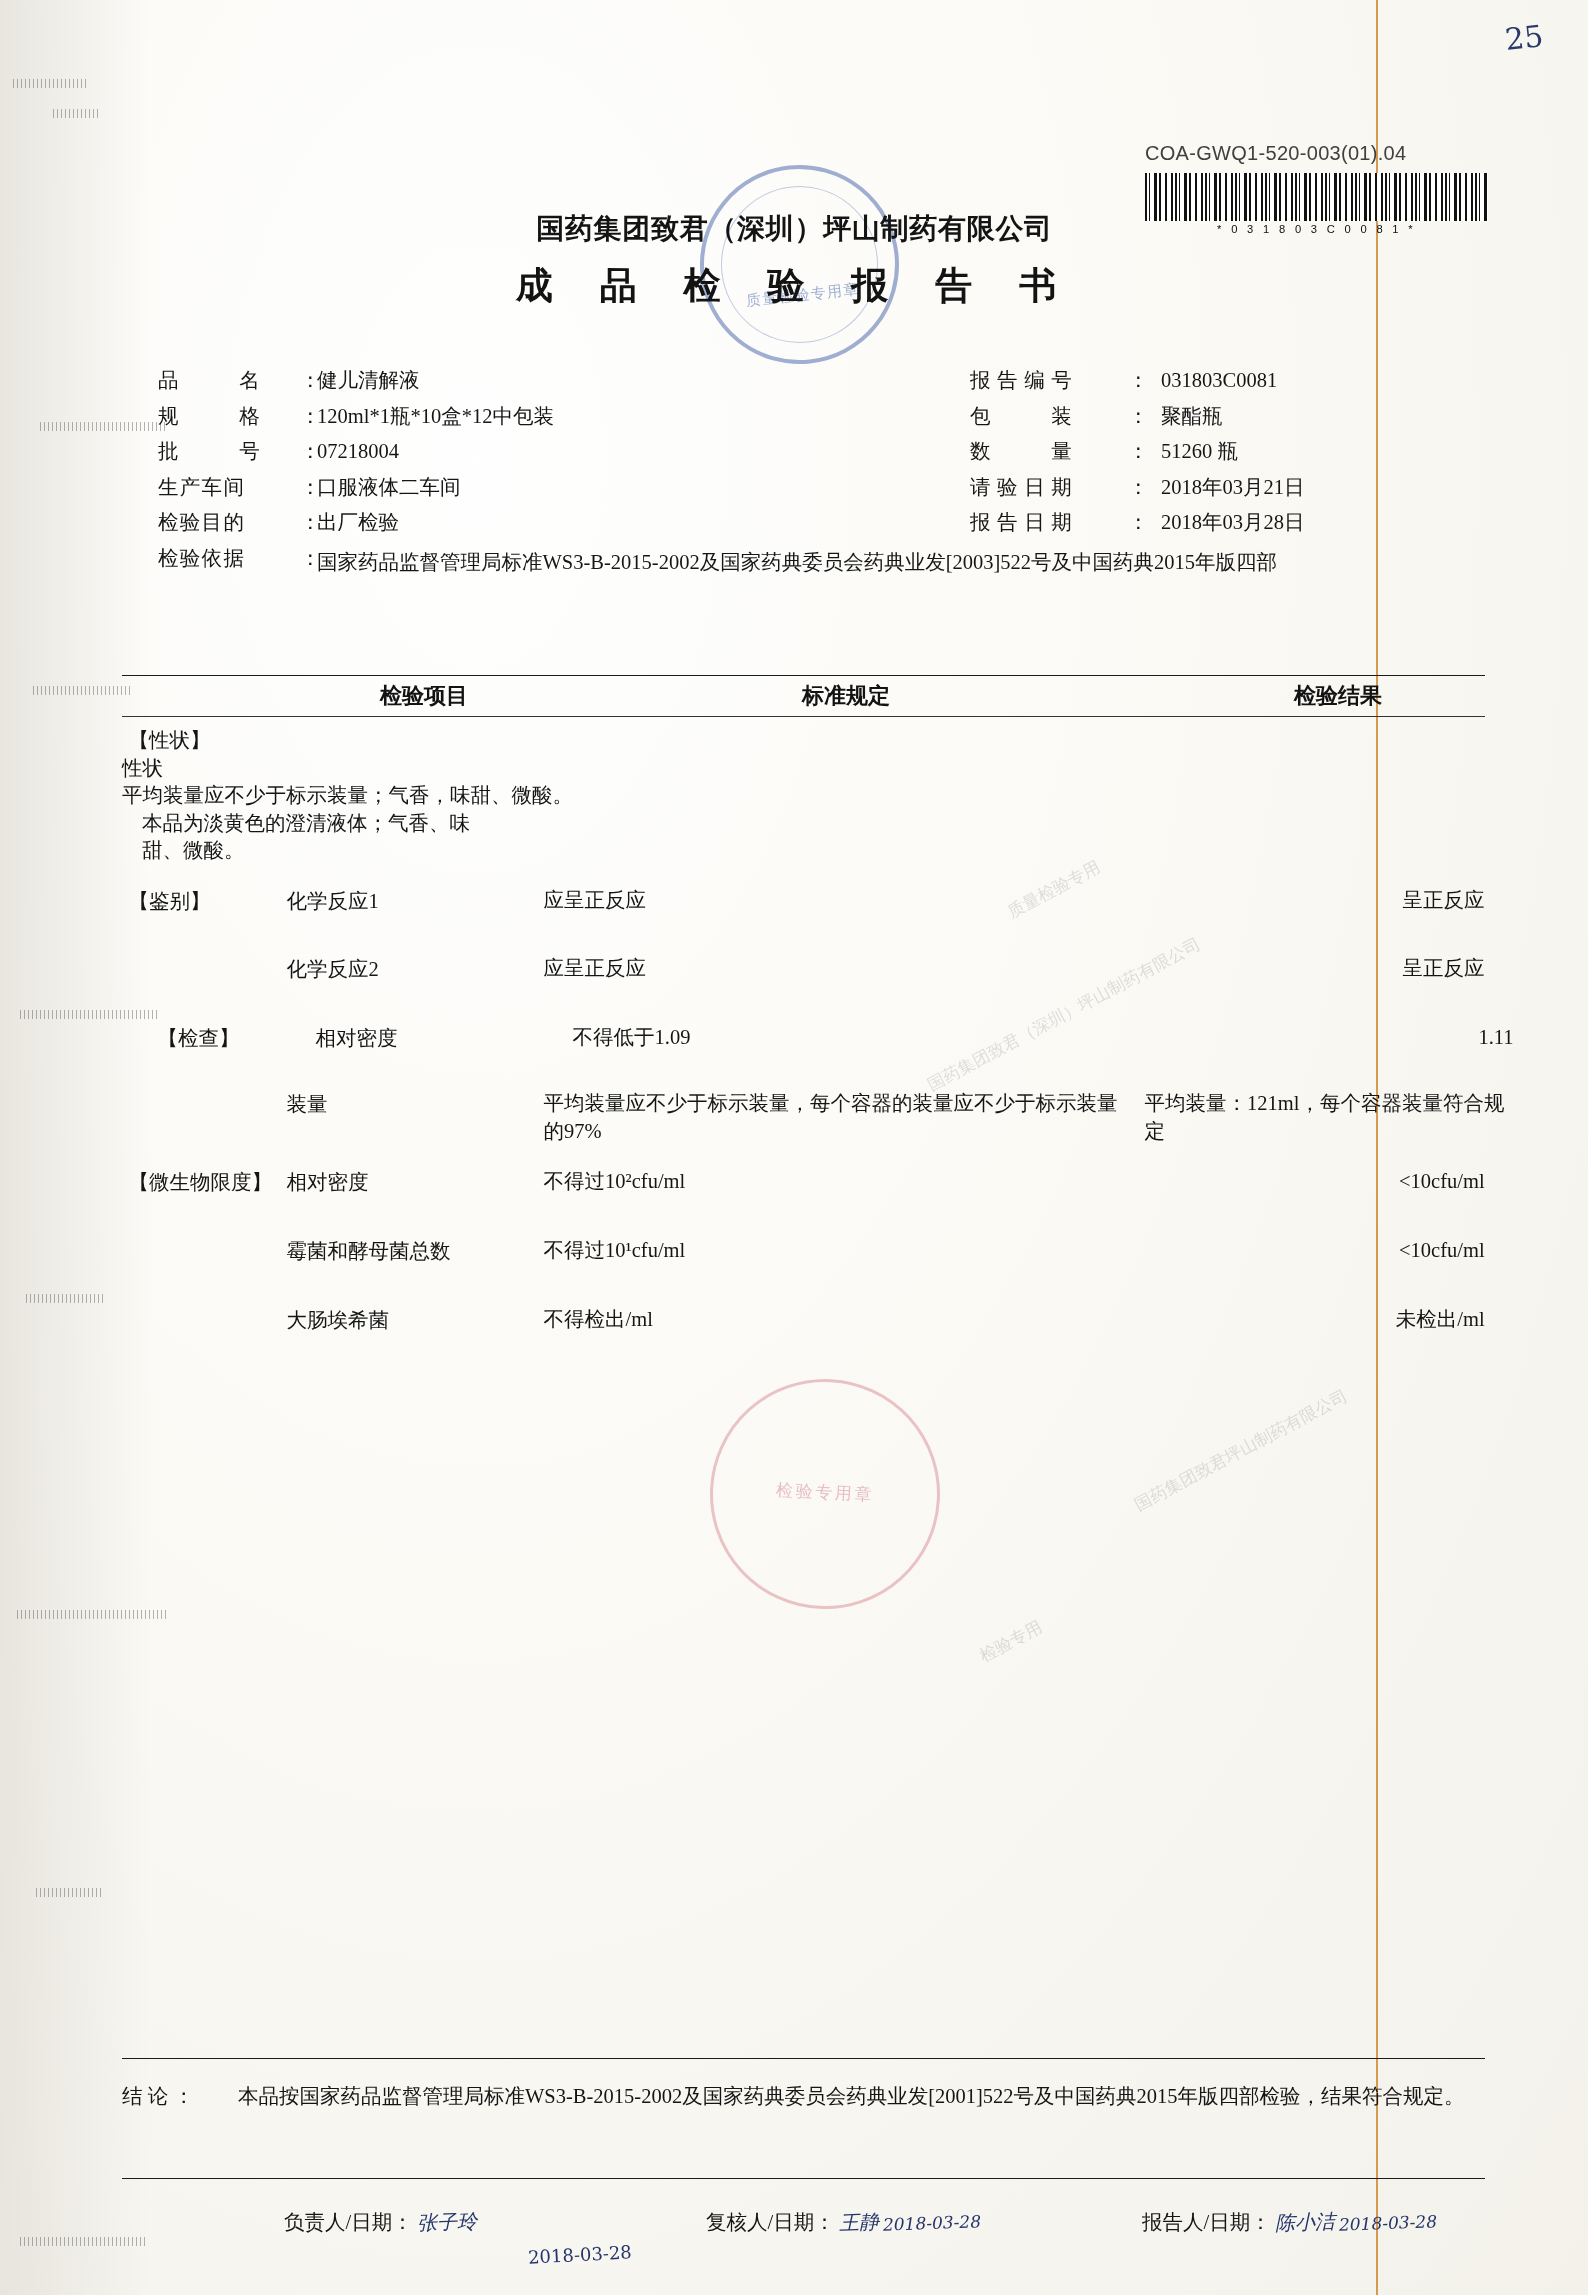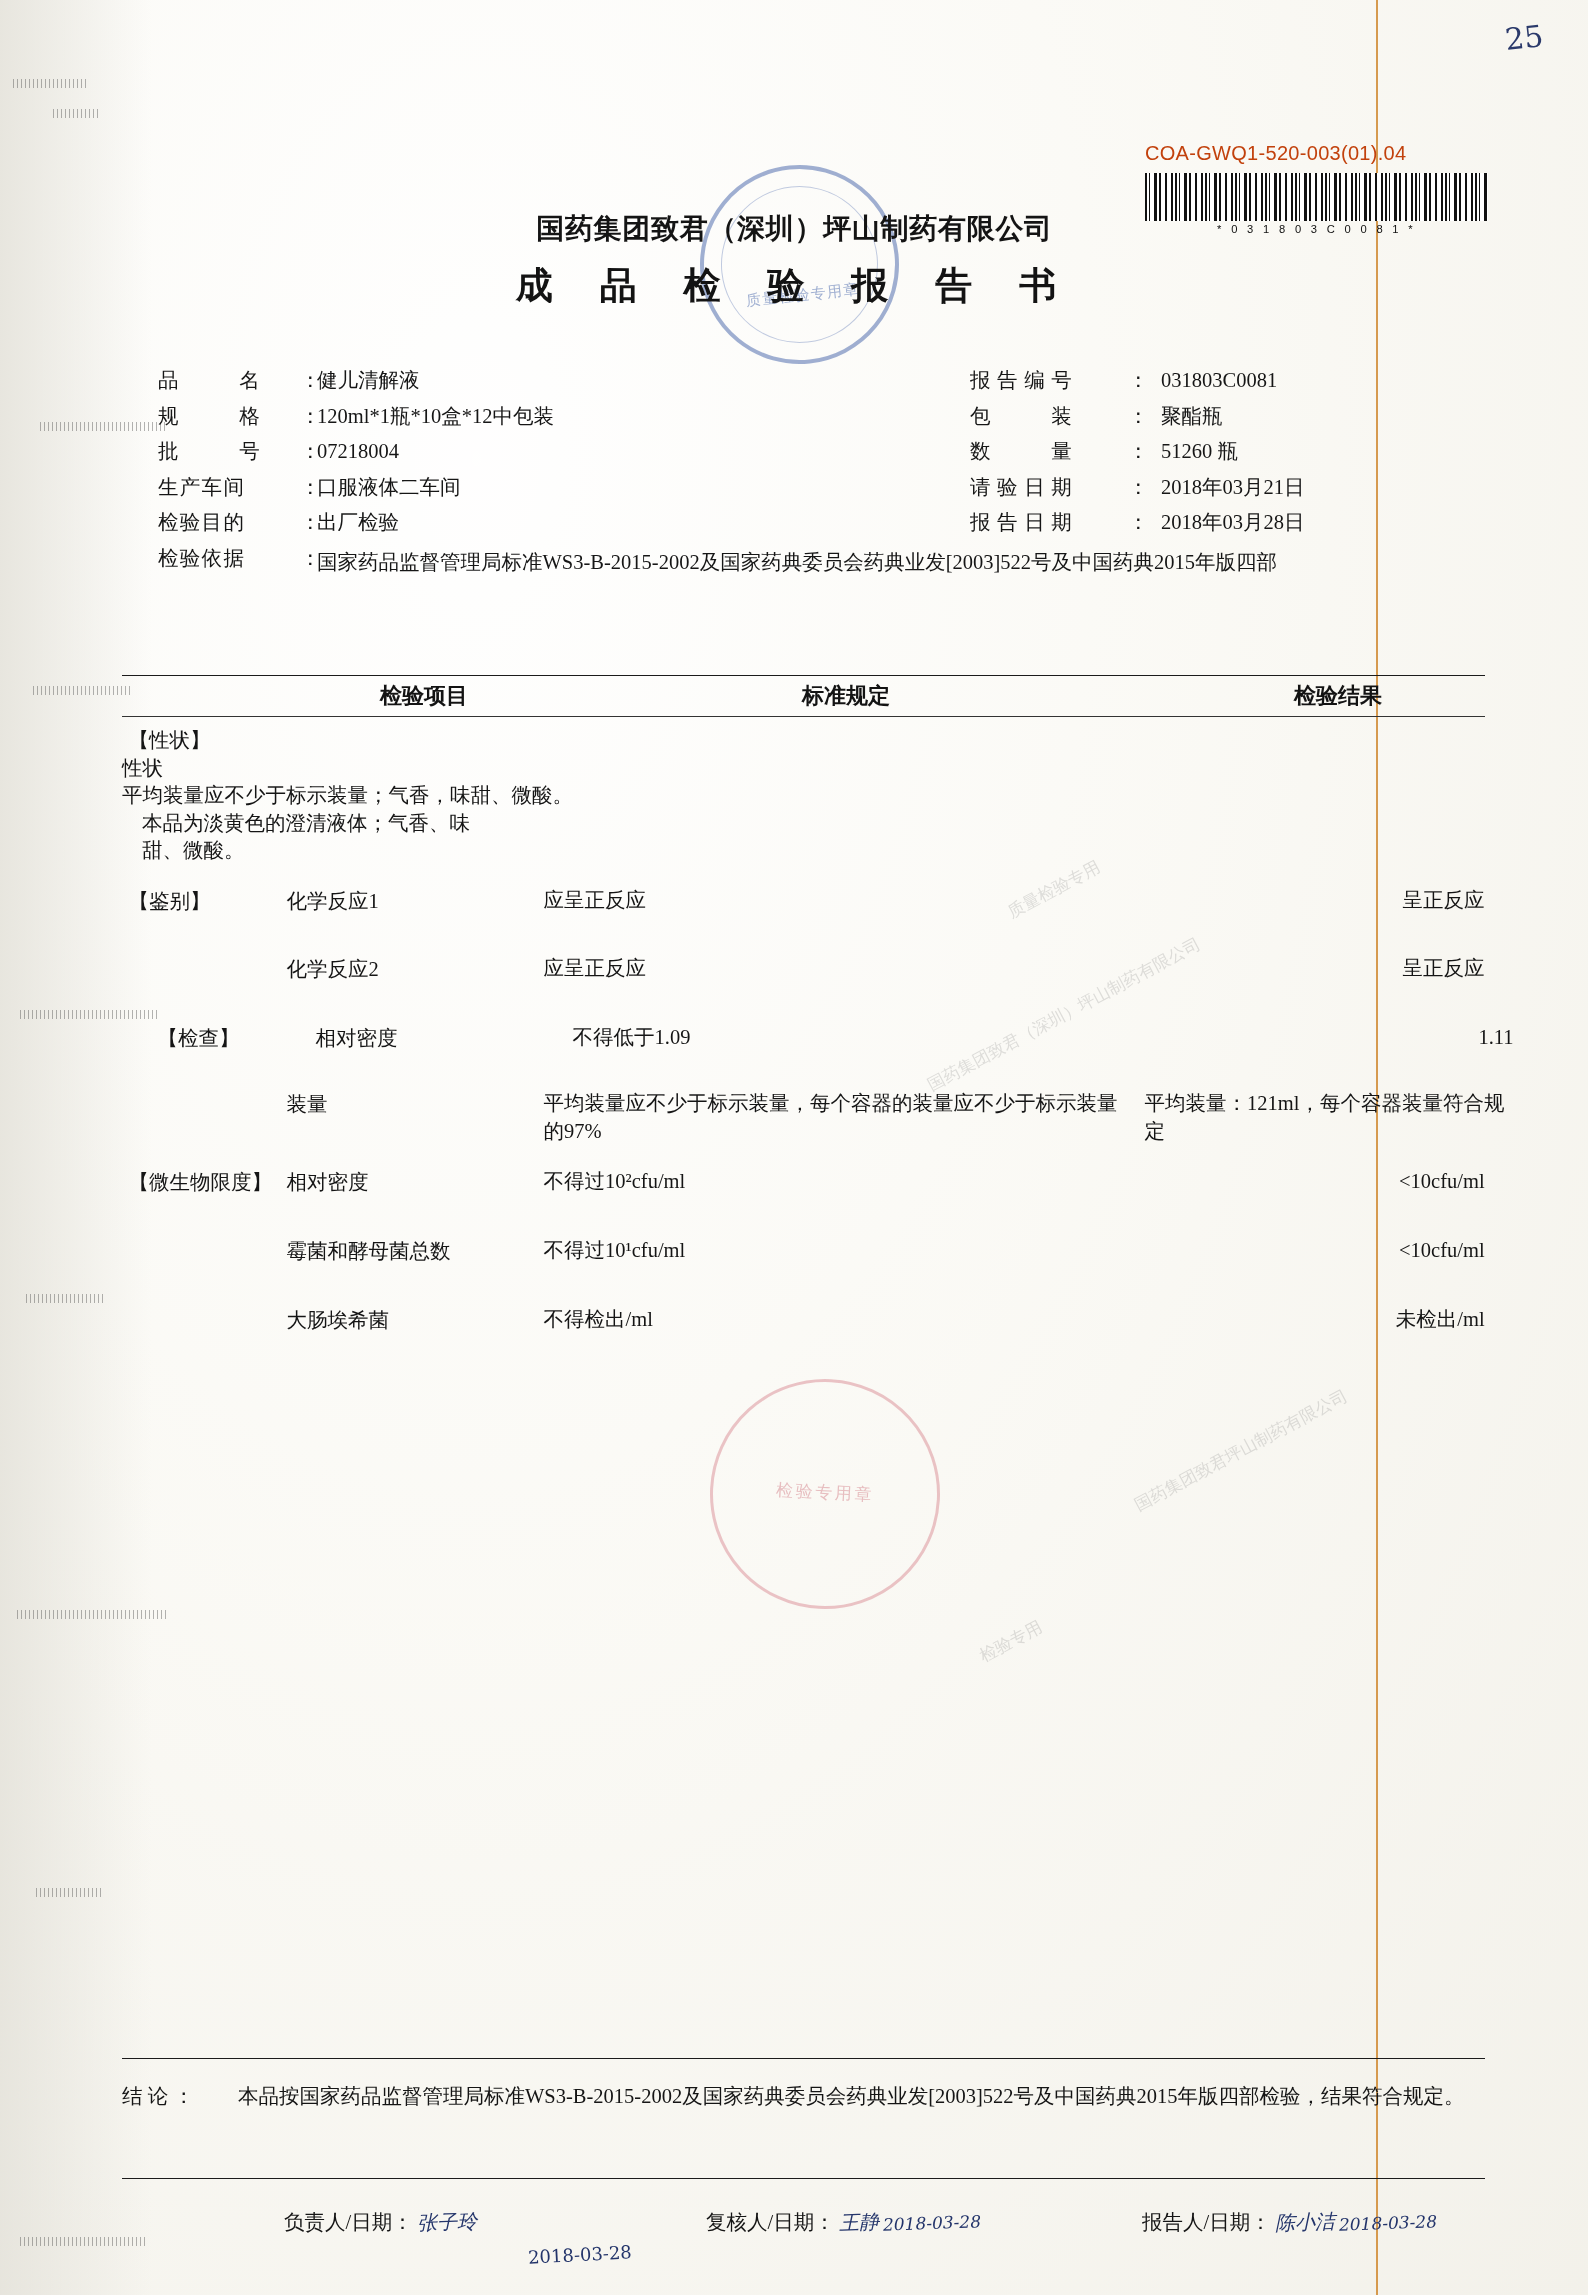--- a/index.html
+++ b/index.html
@@ -61,21 +61,21 @@
     opacity: 0.7;
   }
   
   .doc-code {
     position: absolute;
     left: 1145px;
     top: 142px;
     font-size: 20px;
     letter-spacing: 0.3px;
     font-family: "Liberation Sans", sans-serif;
-    color: #c2410c;
+    color: #404040;
   }
   .barcode-box {
     position: absolute;
     left: 1145px;
     top: 173px;
     width: 343px;
     height: 63px;
   }
   .barcode-bars {
     width: 100%;
@@ -472,21 +472,21 @@
 
   <div class="stamp-red">
     <div class="stamp-text">检验专用章</div>
   </div>
 
   <div class="rule" style="top:2058px;"></div>
   <div class="rule" style="top:2178px;"></div>
 
   <div class="conc">
     <div class="conc-label">结论：</div>
-    <div class="conc-text">本品按国家药品监督管理局标准WS3-B-2015-2002及国家药典委员会药典业发[2003]522号及中国药典2015年版四部检验，结果符合规定。</div>
+    <div class="conc-text">本品按国家药品监督管理局标准WS3-B-2015-2002及国家药典委员会药典业发[2001]522号及中国药典2015年版四部检验，结果符合规定。</div>
   </div>
 
   <div class="signs">
     <div class="sign-block" style="width:422px;">
       <span class="sign-label">负责人/日期：</span>
       <span class="handwrite">张子玲</span>
     </div>
     <div class="sign-block" style="width:436px;">
       <span class="sign-label">复核人/日期：</span>
       <span class="handwrite">王静</span>

